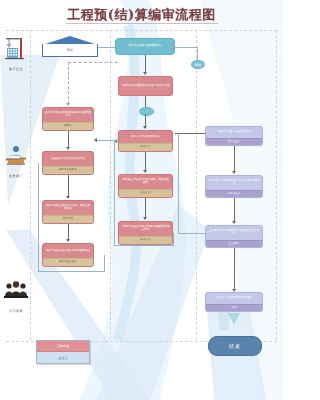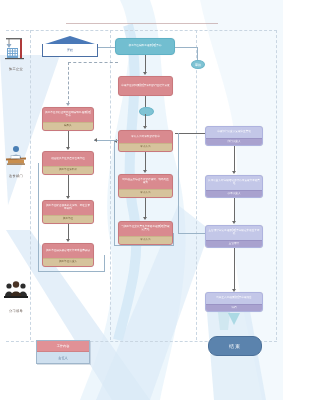--- a/index.html
+++ b/index.html
@@ -173,20 +173,21 @@
 
       <path d="M6,230 L112,400 L150,400 L30,230 Z" fill="#dbeaf7" opacity="0.75"></path>
       <path d="M178,205 L96,400 L150,400 L210,230 Z" fill="#d8e9f7" opacity="0.6"></path>
 
       <path d="M206,300 L248,300 L266,400 L214,400 Z" fill="#d9eaf7" opacity="0.7"></path>
 
       <path d="M216,296 L232,296 L228,330 L220,330 Z" fill="#bfe0ea" opacity="0.55"></path>
     </svg>
   </div>
 
+  <div class="title">工程预(结)算编审流程图</div>
   <div class="title-underline"></div>
 
   <div class="frame"></div>
   <div class="vdash" style="left:30px;"></div>
   <div class="vdash" style="left:110px;"></div>
   <div class="vdash" style="left:196px;"></div>
   <div class="vdash" style="left:276px;"></div>
 
   <div class="roleicon" style="left:2px;top:36px;width:28px;">
     <svg width="26" height="26" viewBox="0 0 26 26">

